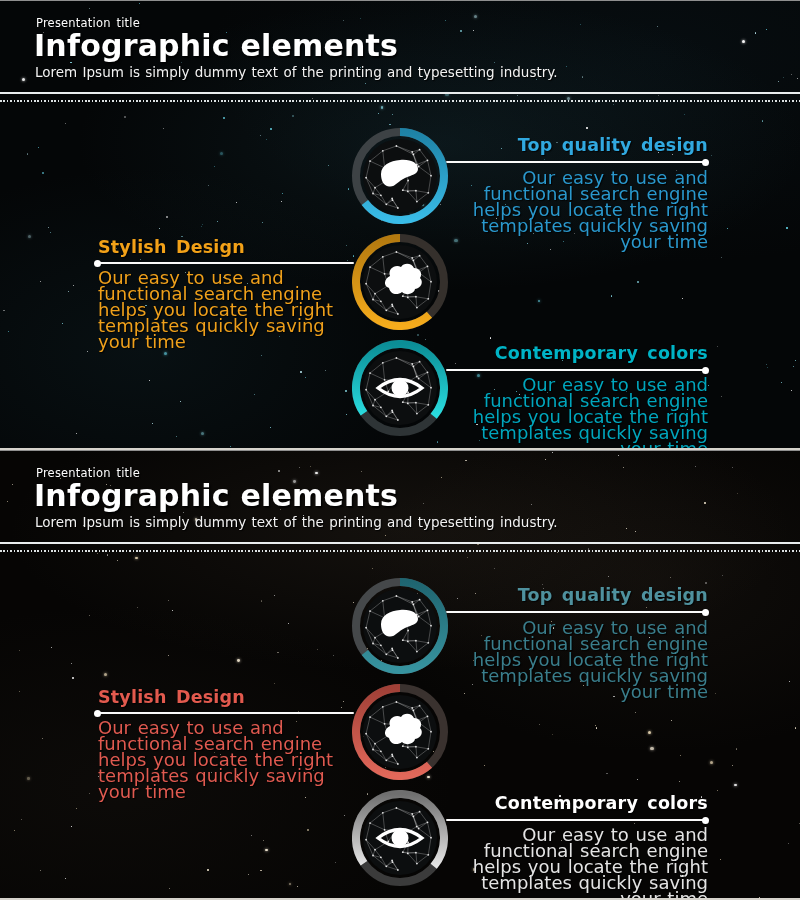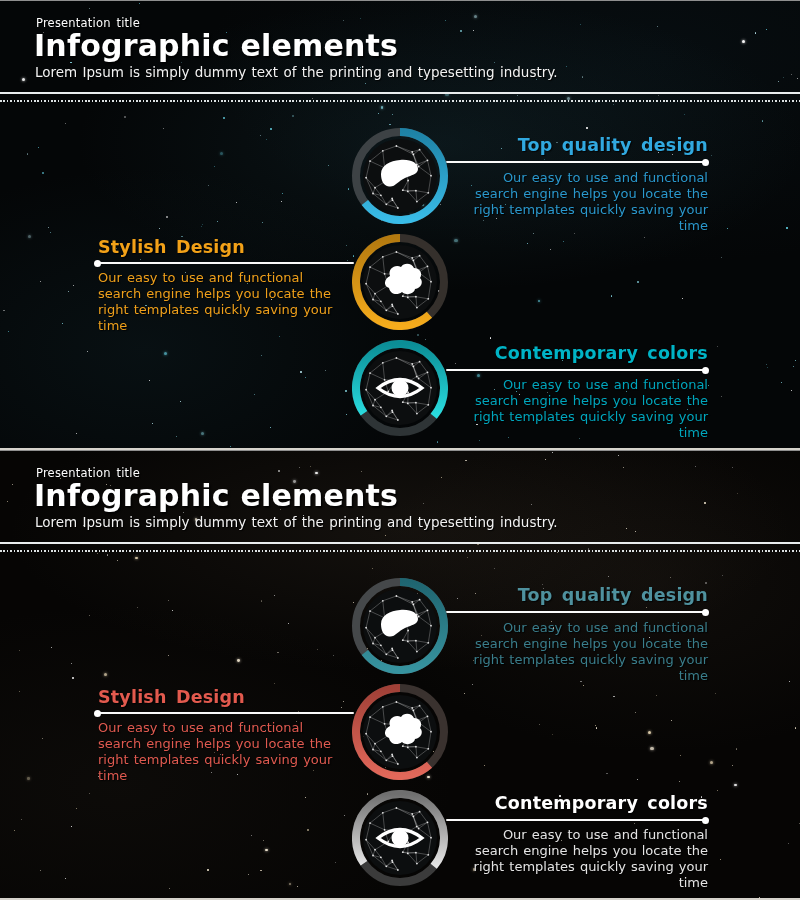--- a/index.html
+++ b/index.html
@@ -27,21 +27,21 @@
           color:#ffffff;letter-spacing:.2px;text-shadow:1.5px 1.5px 2px rgba(0,0,0,.85);}
   .subtitle{position:absolute;left:35px;top:63px;font-size:13.5px;color:#f2f2f2;
           text-shadow:1px 1px 1px rgba(0,0,0,.9);word-spacing:1px;}
 
   .rule-solid{position:absolute;left:0;top:91px;width:800px;height:2px;background:#e9edee;}
   .rule-dotted{position:absolute;left:0;top:99px;width:800px;height:2px;
           background:repeating-linear-gradient(to right,rgba(232,237,238,.95) 0 1.6px,transparent 1.6px 3.4px);}
 
   .item-title{position:absolute;font-size:17.5px;font-weight:700;letter-spacing:.2px;
           word-spacing:3px;text-shadow:1px 1px 1px rgba(0,0,0,.8);}
-  .item-body{position:absolute;font-size:13px;line-height:16px;word-spacing:1px;
+  .item-body{position:absolute;font-size:18px;line-height:16px;word-spacing:1px;
           text-shadow:1px 1px 1px rgba(0,0,0,.8);}
   .t1{left:400px;width:308px;top:134px;text-align:right;}
   .b1{left:456px;width:252px;top:169px;text-align:right;}
   .t2{left:98px;top:236px;text-align:left;}
   .b2{left:98px;width:252px;top:269px;text-align:left;}
   .t3{left:400px;width:308px;top:342px;text-align:right;}
   .b3{left:456px;width:252px;top:376px;text-align:right;}
 
   .connector{position:absolute;height:2px;background:#fafafa;border-radius:1px;}
   .conn1{left:446px;top:160px;width:260px;}

